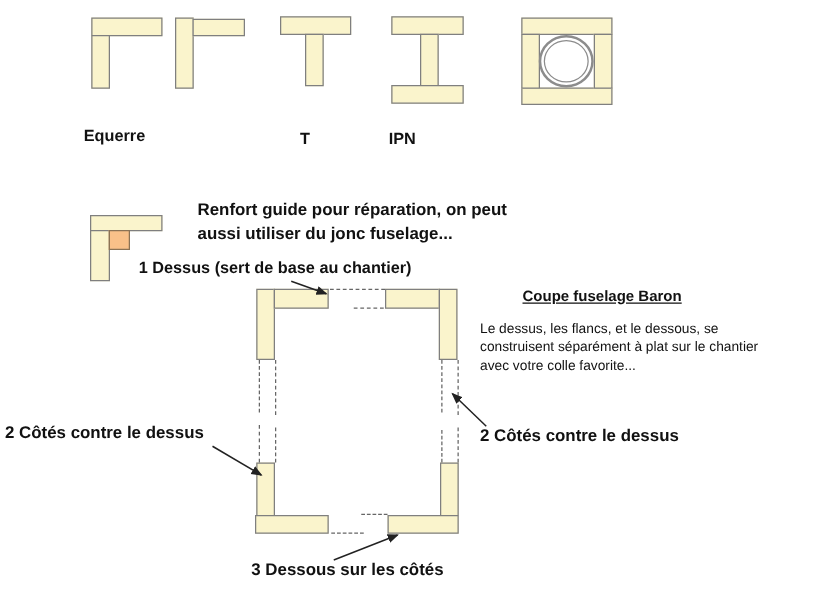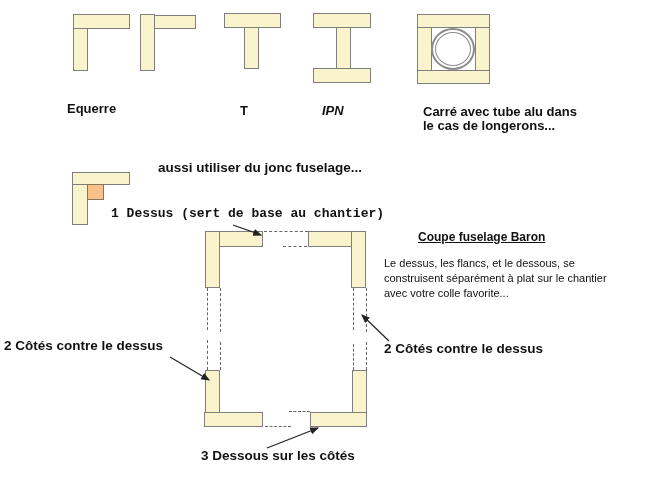--- a/index.html
+++ b/index.html
@@ -68,36 +68,33 @@
     <div class="bar" style="left:417px;top:70px;width:73px;height:14px;"></div>
     <div class="bar" style="left:417px;top:27px;width:15px;height:44px;"></div>
     <div class="bar" style="left:475px;top:27px;width:15px;height:44px;"></div>
     <div class="tube-outer" style="left:431px;top:28px;width:44px;height:42px;">
       <div class="tube-inner"></div>
     </div>
   </div>
 
   <div class="lbl" style="left:67px;top:101px;">Equerre</div>
   <div class="lbl" style="left:240px;top:103px;">T</div>
-  <div class="lbl" style="left:322px;top:103px;font-style:italic;">IPN</div>
-  <div class="lbl multiline" style="left:423px;top:105px;line-height:14px;">
-    <div>Carré avec tube alu dans</div>
-    <div>le cas de longerons...</div>
-  </div>
+  <div class="lbl" style="left:311px;top:103px;">IPN</div>
 
   <div>
     <div class="bar" style="left:72px;top:172px;width:58px;height:13px;"></div>
     <div class="bar" style="left:72px;top:184px;width:16px;height:41px;"></div>
     <div class="accent" style="left:87px;top:184px;width:17px;height:16px;"></div>
   </div>
   <div class="lbl-big multiline" style="left:158px;top:158px;">
+    <div>Renfort guide pour réparation, on peut</div>
     <div>aussi utiliser du jonc fuselage...</div>
   </div>
 
-  <div class="lbl" style="left:111px;top:206px;font-family:Liberation Mono, monospace;">1 Dessus (sert de base au chantier)</div>
+  <div class="lbl" style="left:111px;top:206px;">1 Dessus (sert de base au chantier)</div>
   <div class="title" style="left:418px;top:230px;">Coupe fuselage Baron</div>
   <div class="para" style="left:384px;top:256px;width:240px;">Le dessus, les flancs, et le dessous, se construisent séparément à plat sur le chantier avec votre colle favorite...</div>
   <div class="lbl-big" style="left:4px;top:336px;">2 Côtés contre le dessus</div>
   <div class="lbl-big" style="left:384px;top:339px;">2 Côtés contre le dessus</div>
   <div class="lbl-big" style="left:201px;top:446px;">3 Dessous sur les côtés</div>
 
   <div>
     <div class="bar" style="left:205px;top:231px;width:15px;height:57px;"></div>
     <div class="bar" style="left:219px;top:231px;width:44px;height:16px;"></div>
   </div>

